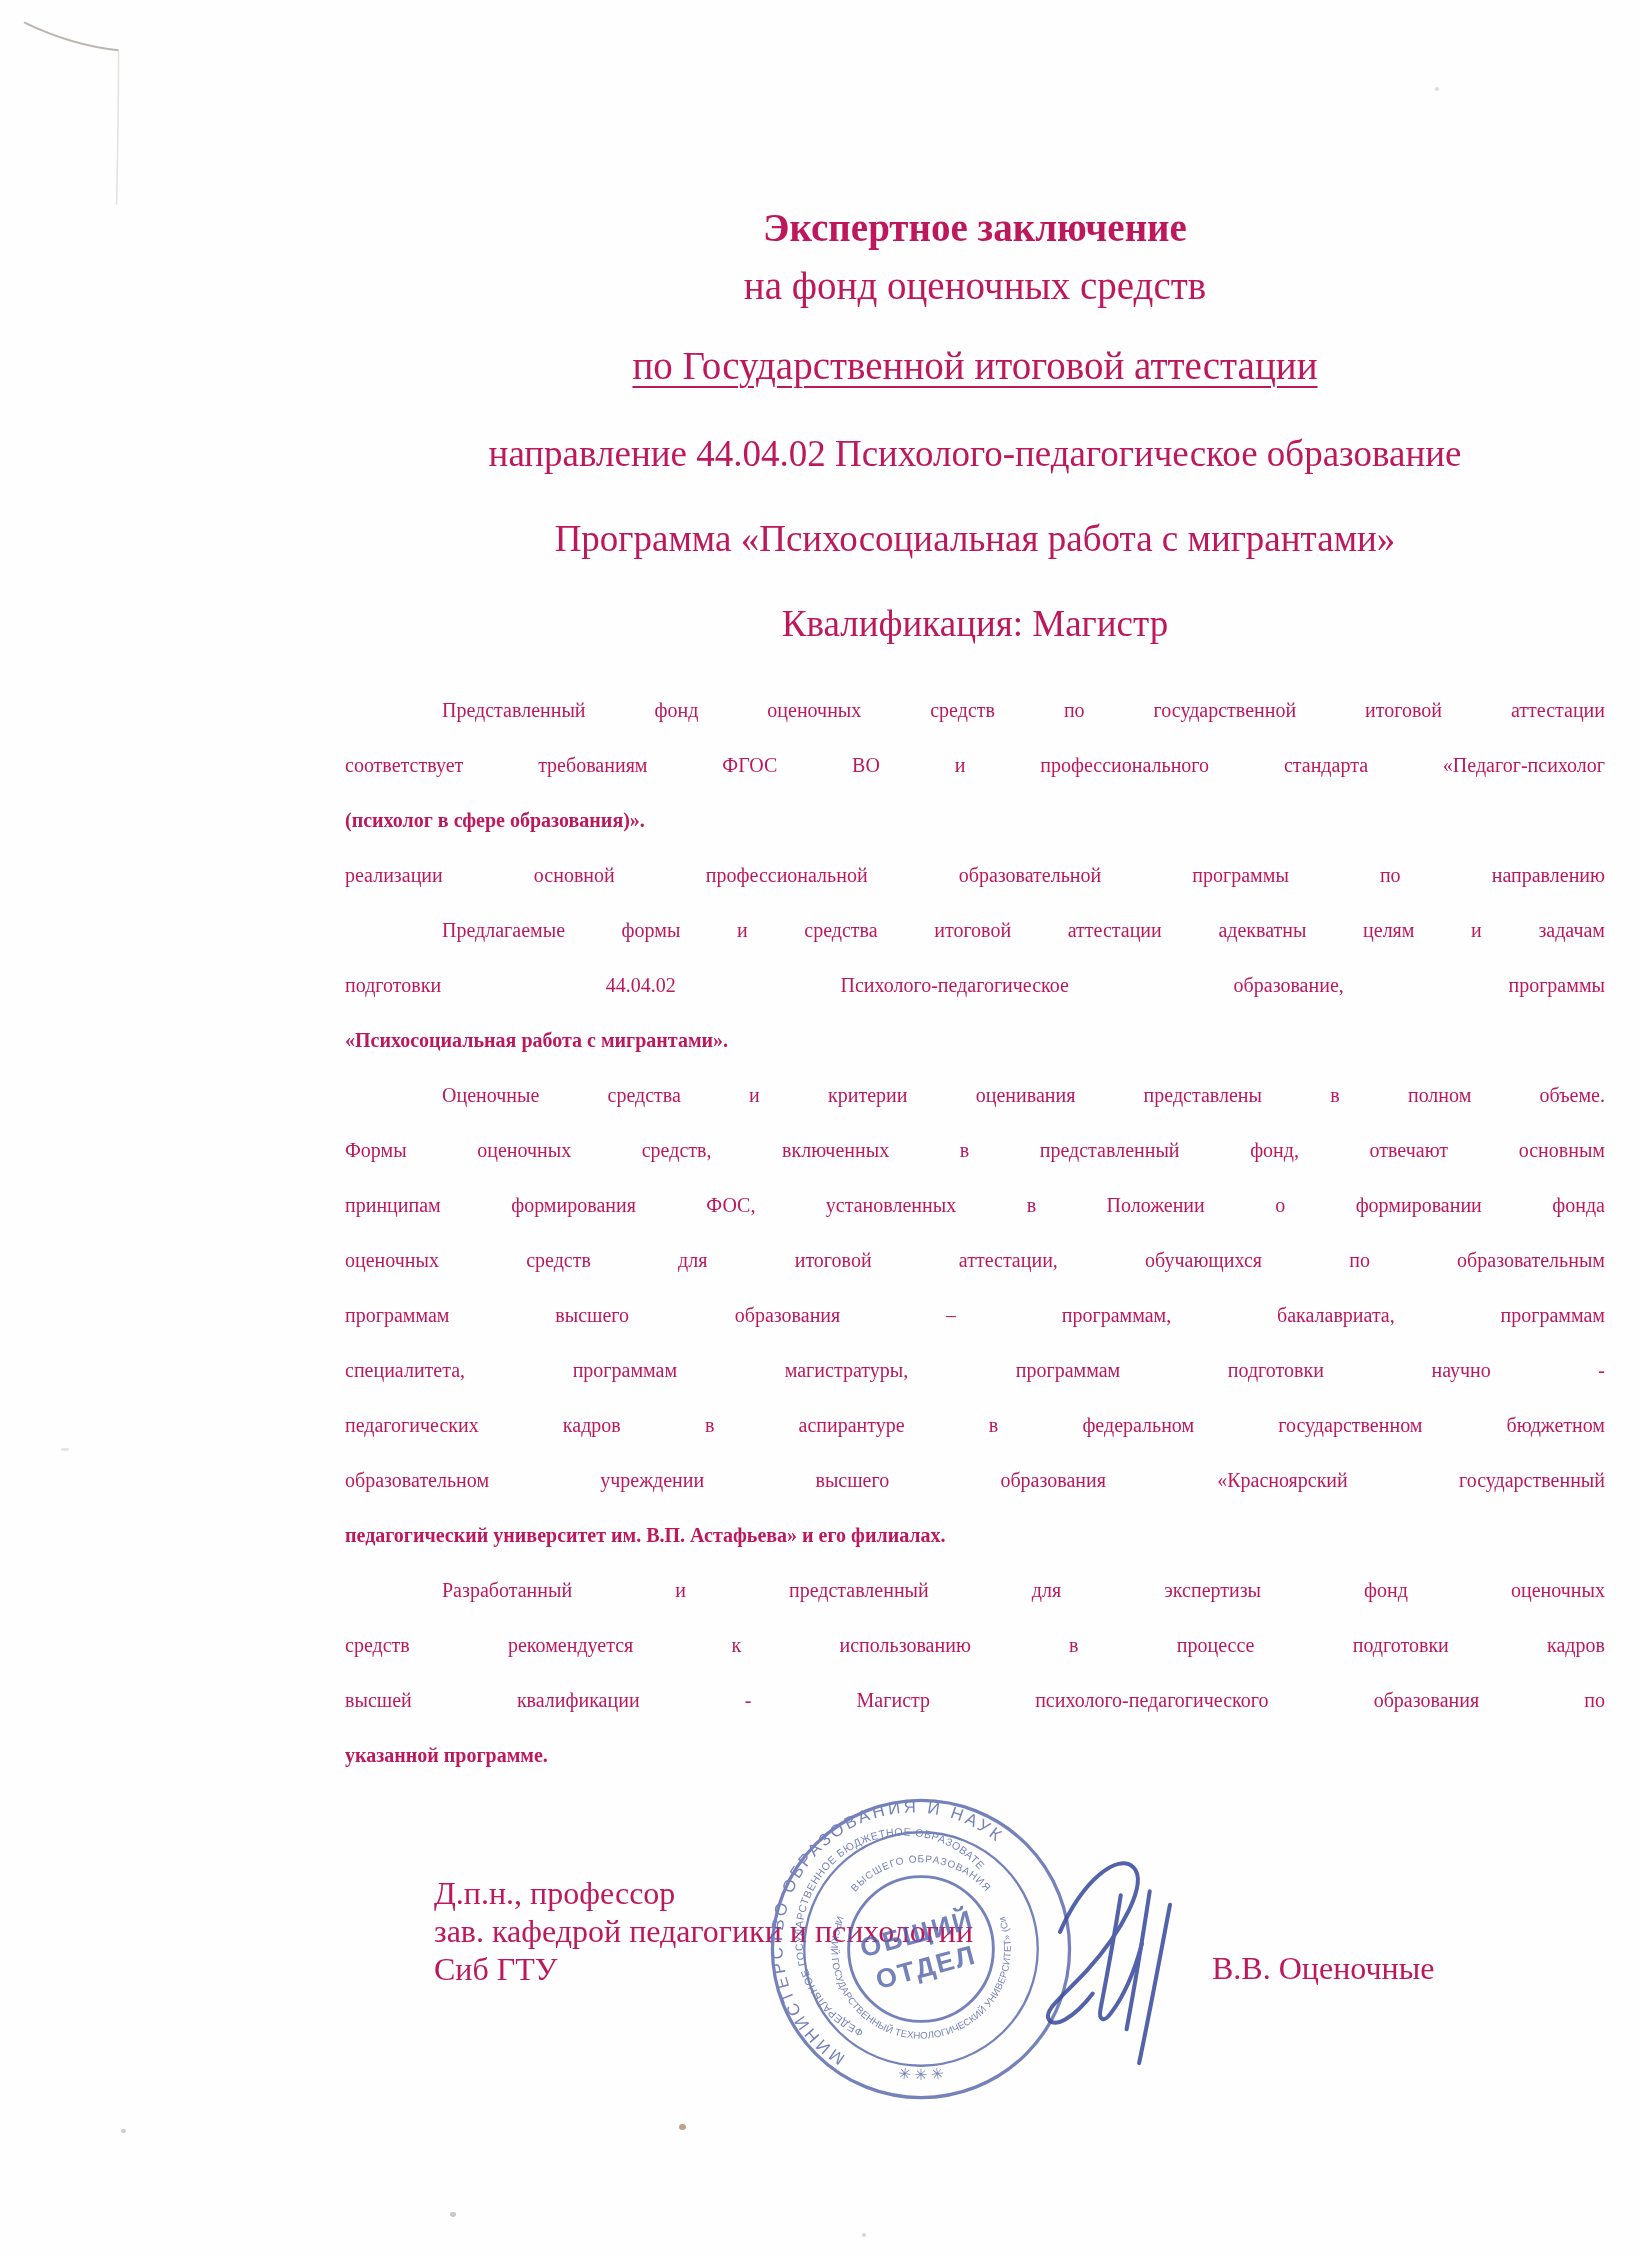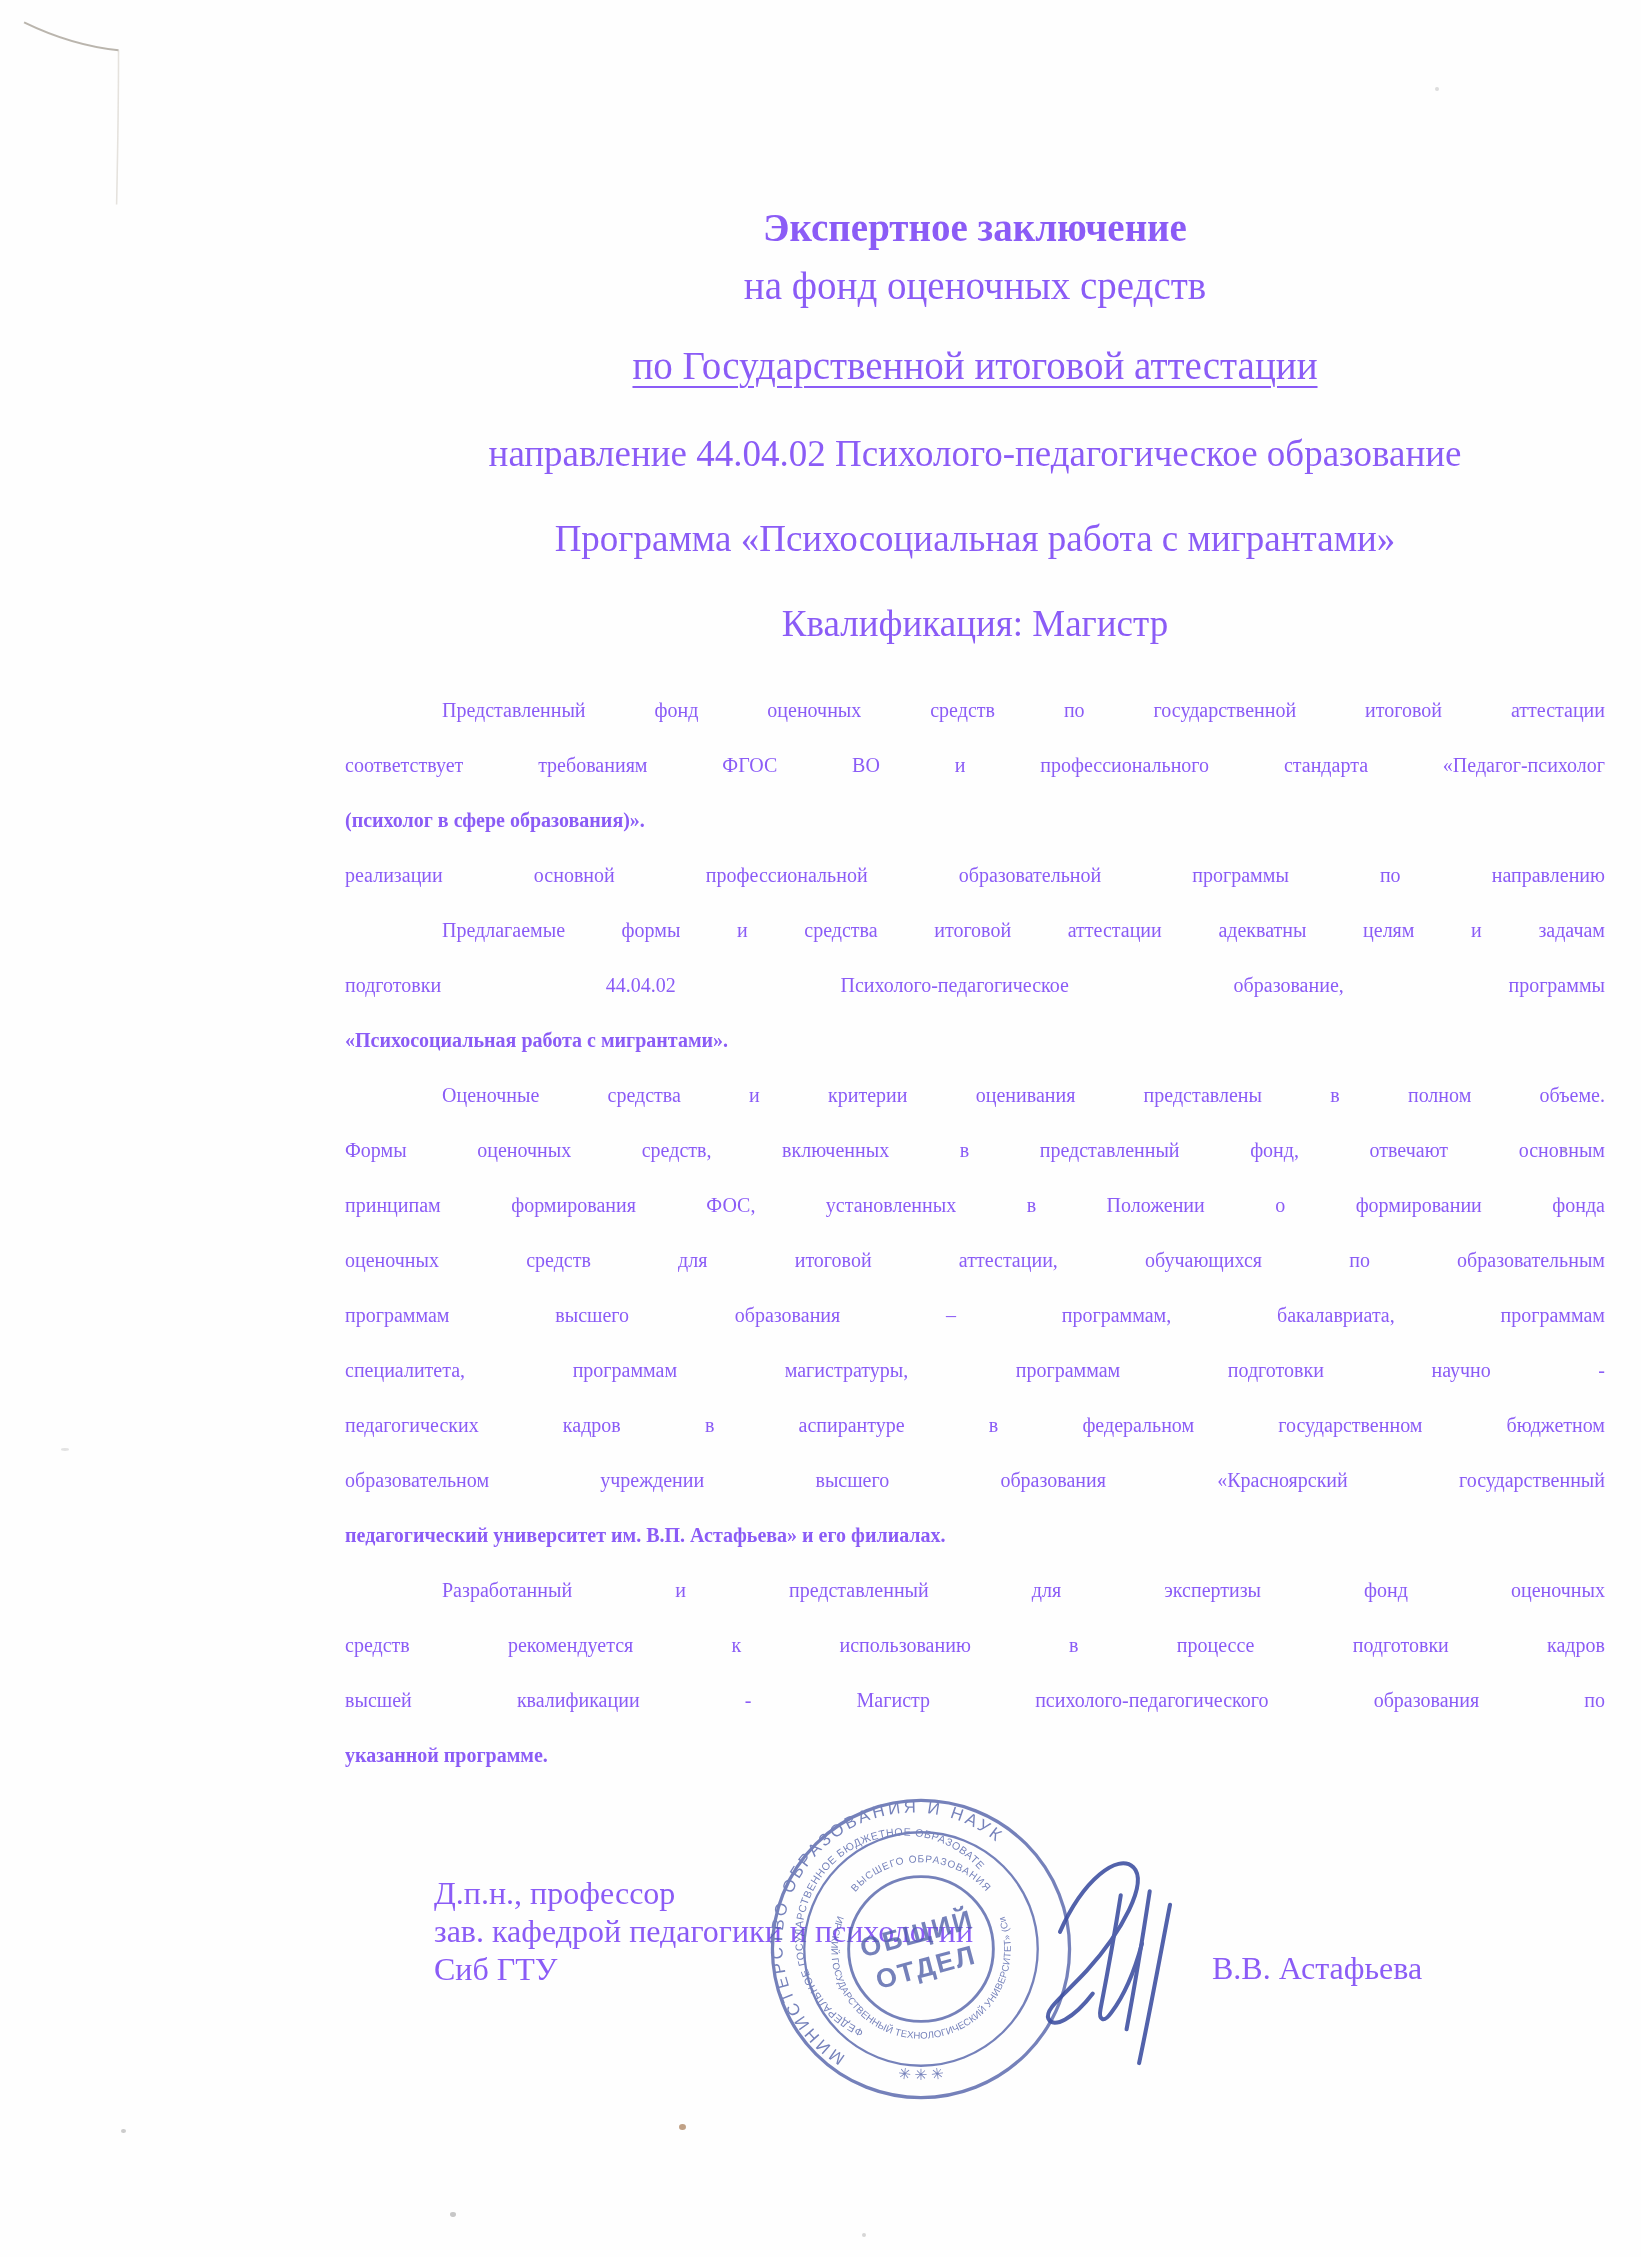--- a/index.html
+++ b/index.html
@@ -2,21 +2,21 @@
 <html><head>
 <meta charset="utf-8">
 <style>
   html,body{margin:0;padding:0;background:#e8e8e8;}
   #page{
     position:relative;
     width:1641px;height:2257px;
     background:#fefefe;
     overflow:hidden;
     font-family:"Liberation Serif","DejaVu Serif",serif;
-    color:#8b5cf6;
+    color:#be185d;
   }
   .heading{
     position:absolute;left:345px;width:1260px;
     text-align:center;white-space:nowrap;
     font-size:37px;line-height:44px;
   }
   .heading.big{font-size:39px;line-height:46px;}
   .heading.bold{font-weight:bold;}
   .heading.underline{text-decoration:underline;text-decoration-thickness:1.9px;text-underline-offset:6.8px;}
   #body-text{
@@ -81,21 +81,21 @@
       <div class="bline">средств рекомендуется к использованию в процессе подготовки кадров</div>
       <div class="bline">высшей квалификации - Магистр психолого-педагогического образования по</div>
       <div class="bline last">указанной программе.</div>
     </div>
 
   <div id="signature-block">
     <div>Д.п.н., профессор</div>
     <div>зав. кафедрой педагогики и психологии</div>
     <div>Сиб ГТУ</div>
   </div>
-  <div id="signer-name">В.В. Астафьева</div>
+  <div id="signer-name">В.В. Оценочные</div>
 
   <svg id="stamp" width="328" height="328" viewBox="0 0 340 340">
     <g stroke="#4f5fa8" fill="none">
       <circle cx="170" cy="170" r="154" stroke-width="3.4"></circle>
       <circle cx="170" cy="170" r="121" stroke-width="2.4"></circle>
       <circle cx="170" cy="170" r="75" stroke-width="3"></circle>
     </g>
     <defs>
       <path id="arc-ministry" d="M92,281 A136,136 0 1 1 248,59"></path>
       <path id="arc-stars" d="M42.2,216.5 A136,136 0 0 0 297.8,216.5"></path>

